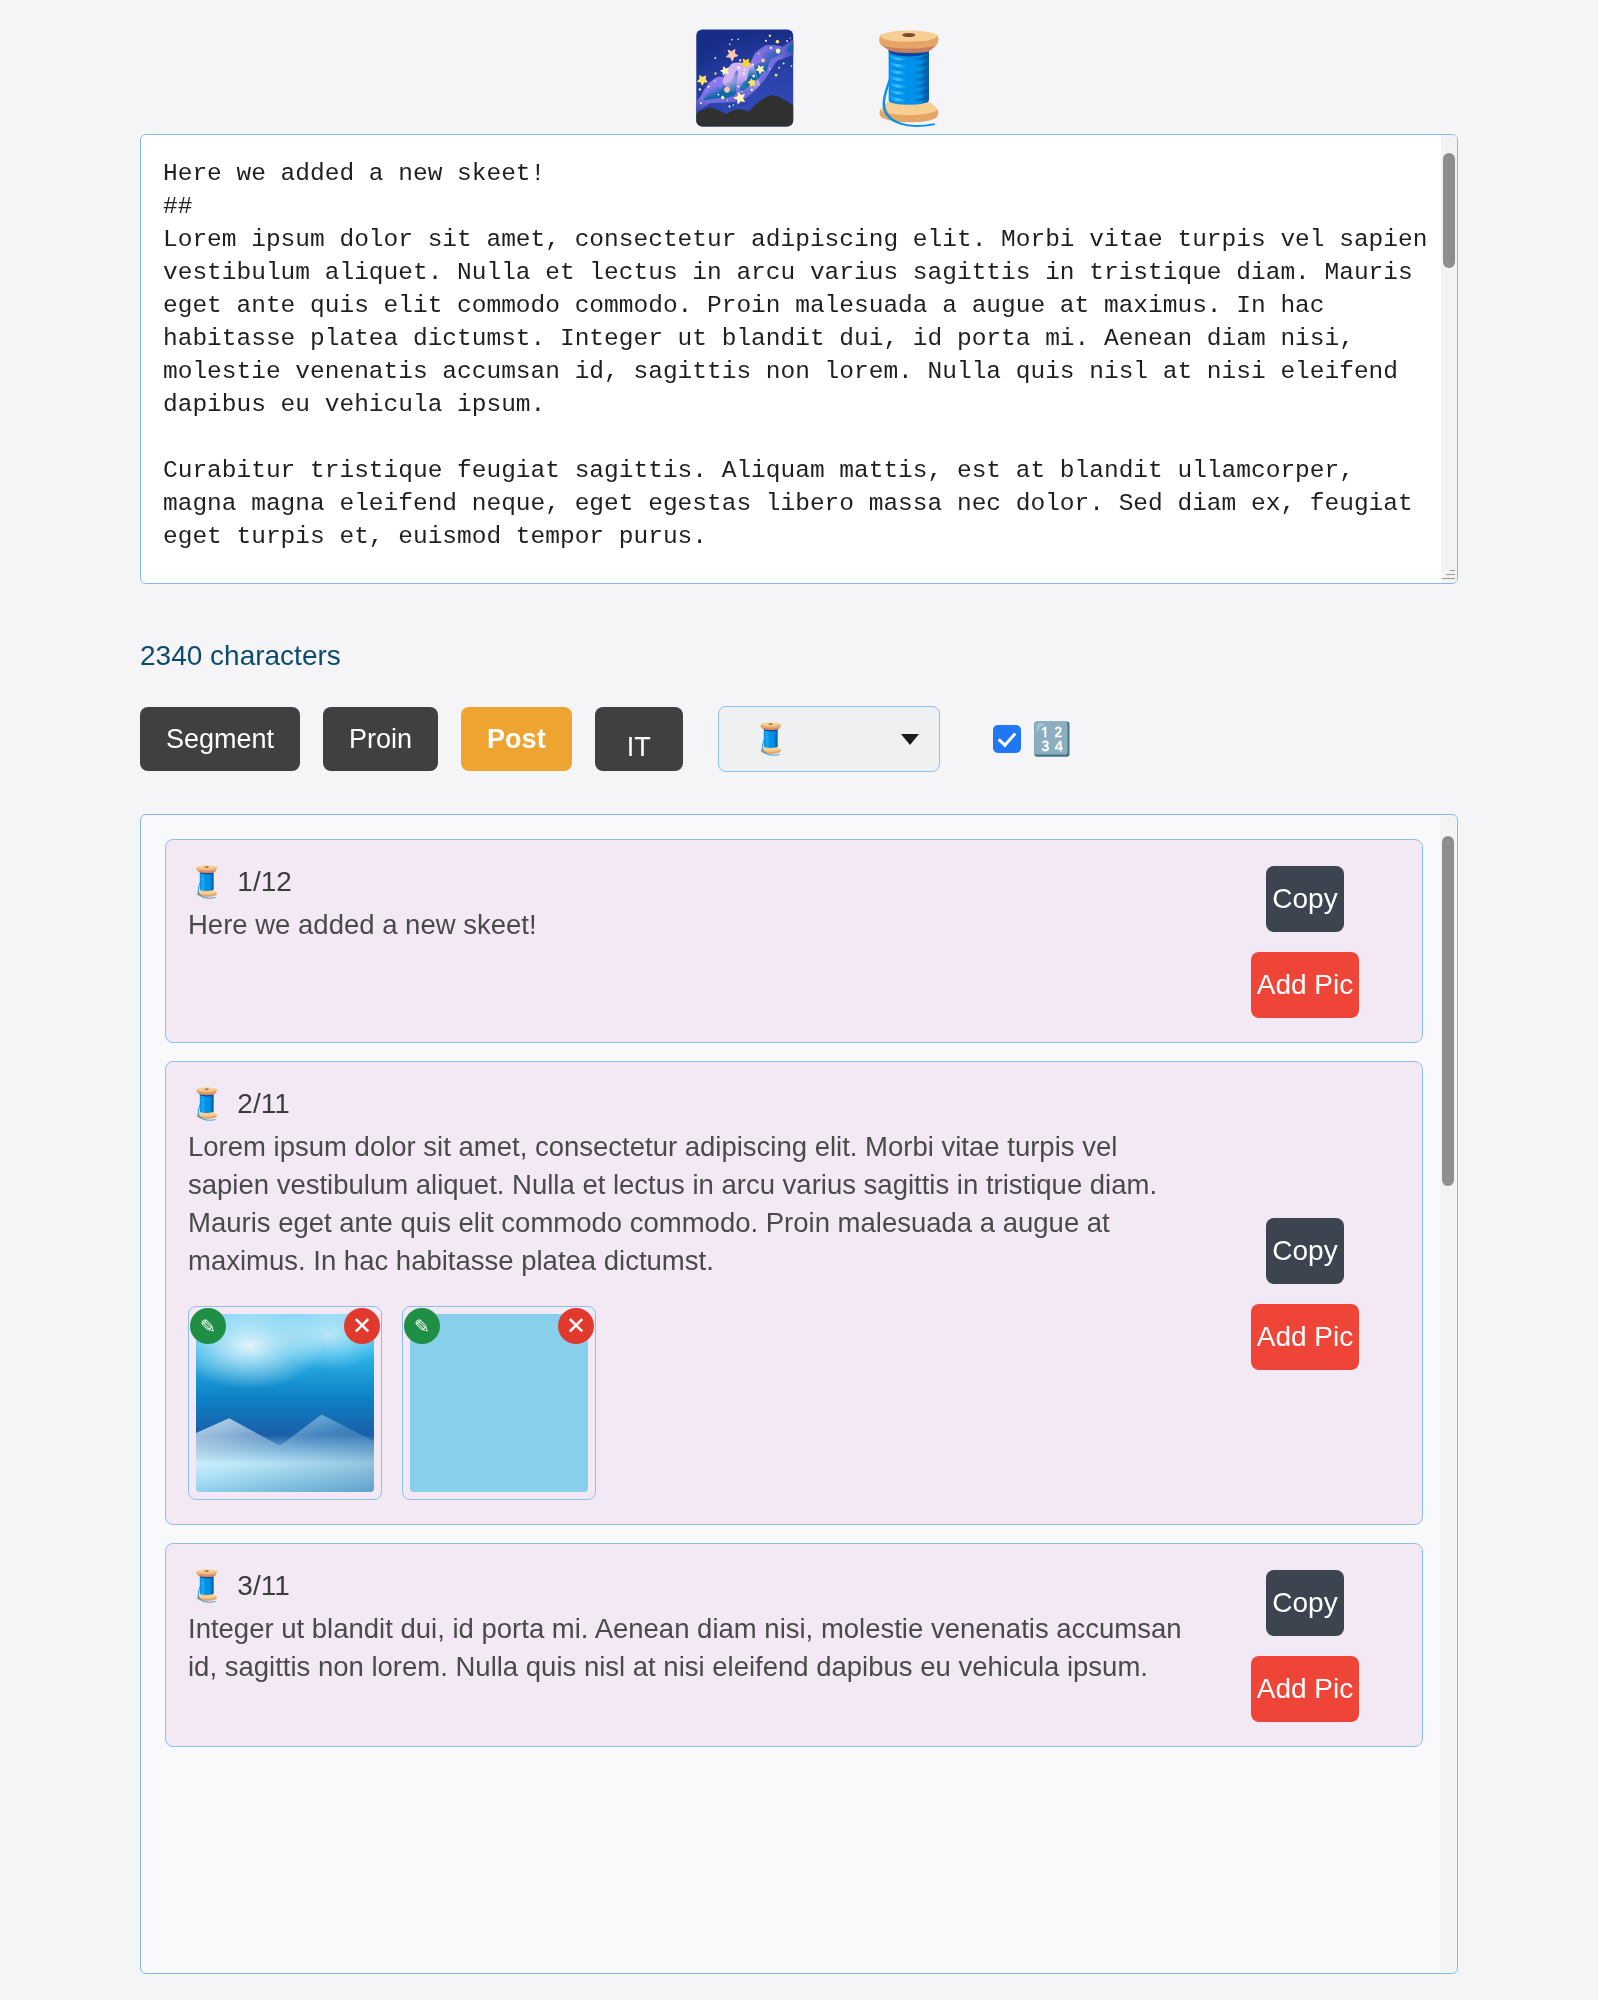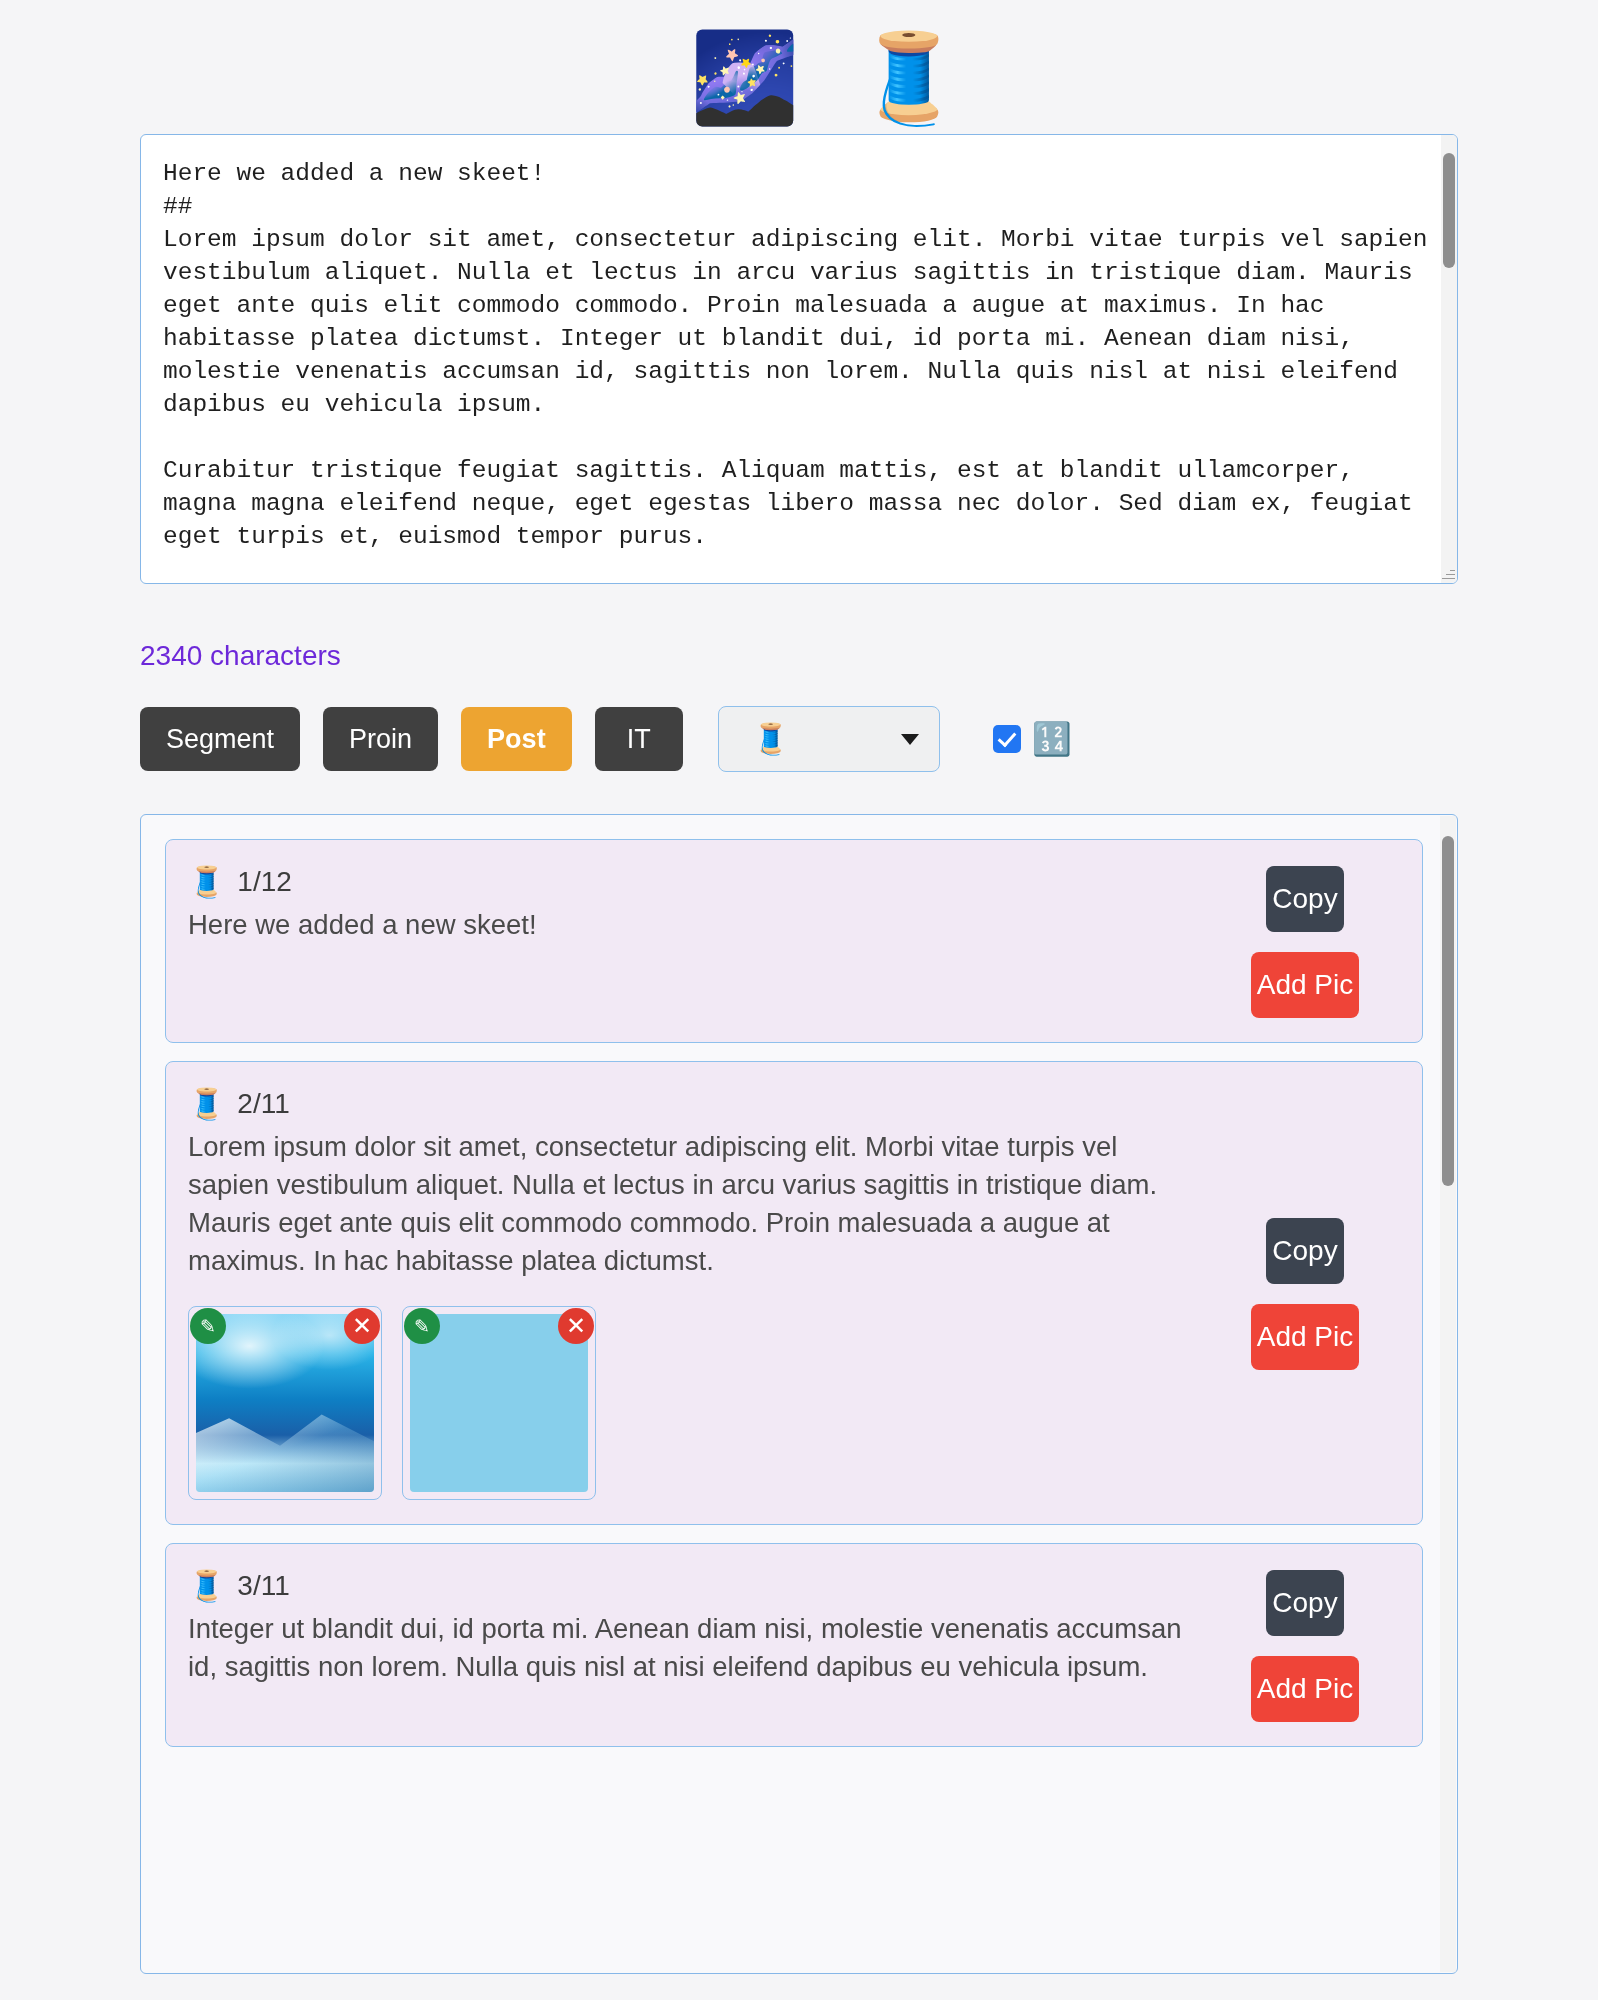--- a/index.html
+++ b/index.html
@@ -78,21 +78,21 @@
     background: #9a9a9a;
     display: block;
     transform-origin: right center;
   }
 
   
   .charcount {
     width: 1318px;
     margin: 56px auto 0 auto;
     font-size: 28px;
-    color: #6d28d9;
+    color: #0c4a6e;
   }
 
   
   .toolbar {
     width: 1318px;
     margin: 34px auto 0 auto;
     display: flex;
     align-items: center;
     gap: 23px;
   }
@@ -103,21 +103,21 @@
     font-size: 27px;
     font-family: "Liberation Sans", sans-serif;
     padding: 0 26px;
     height: 64px;
     line-height: 64px;
     cursor: pointer;
     white-space: nowrap;
   }
   .btn-blue { background: #404040; }
   .btn-orange { background: #eda431; font-weight: bold; }
-  .btn-it { padding: 0 32px; }
+  .btn-it { padding: 8px 32px; }
   .thread-select {
     width: 222px;
     height: 66px;
     border: 1px solid #8fc0ec;
     border-radius: 8px;
     background: #eff0f1;
     font-size: 28px;
     padding: 0 14px 0 20px;
     display: flex;
     align-items: center;

